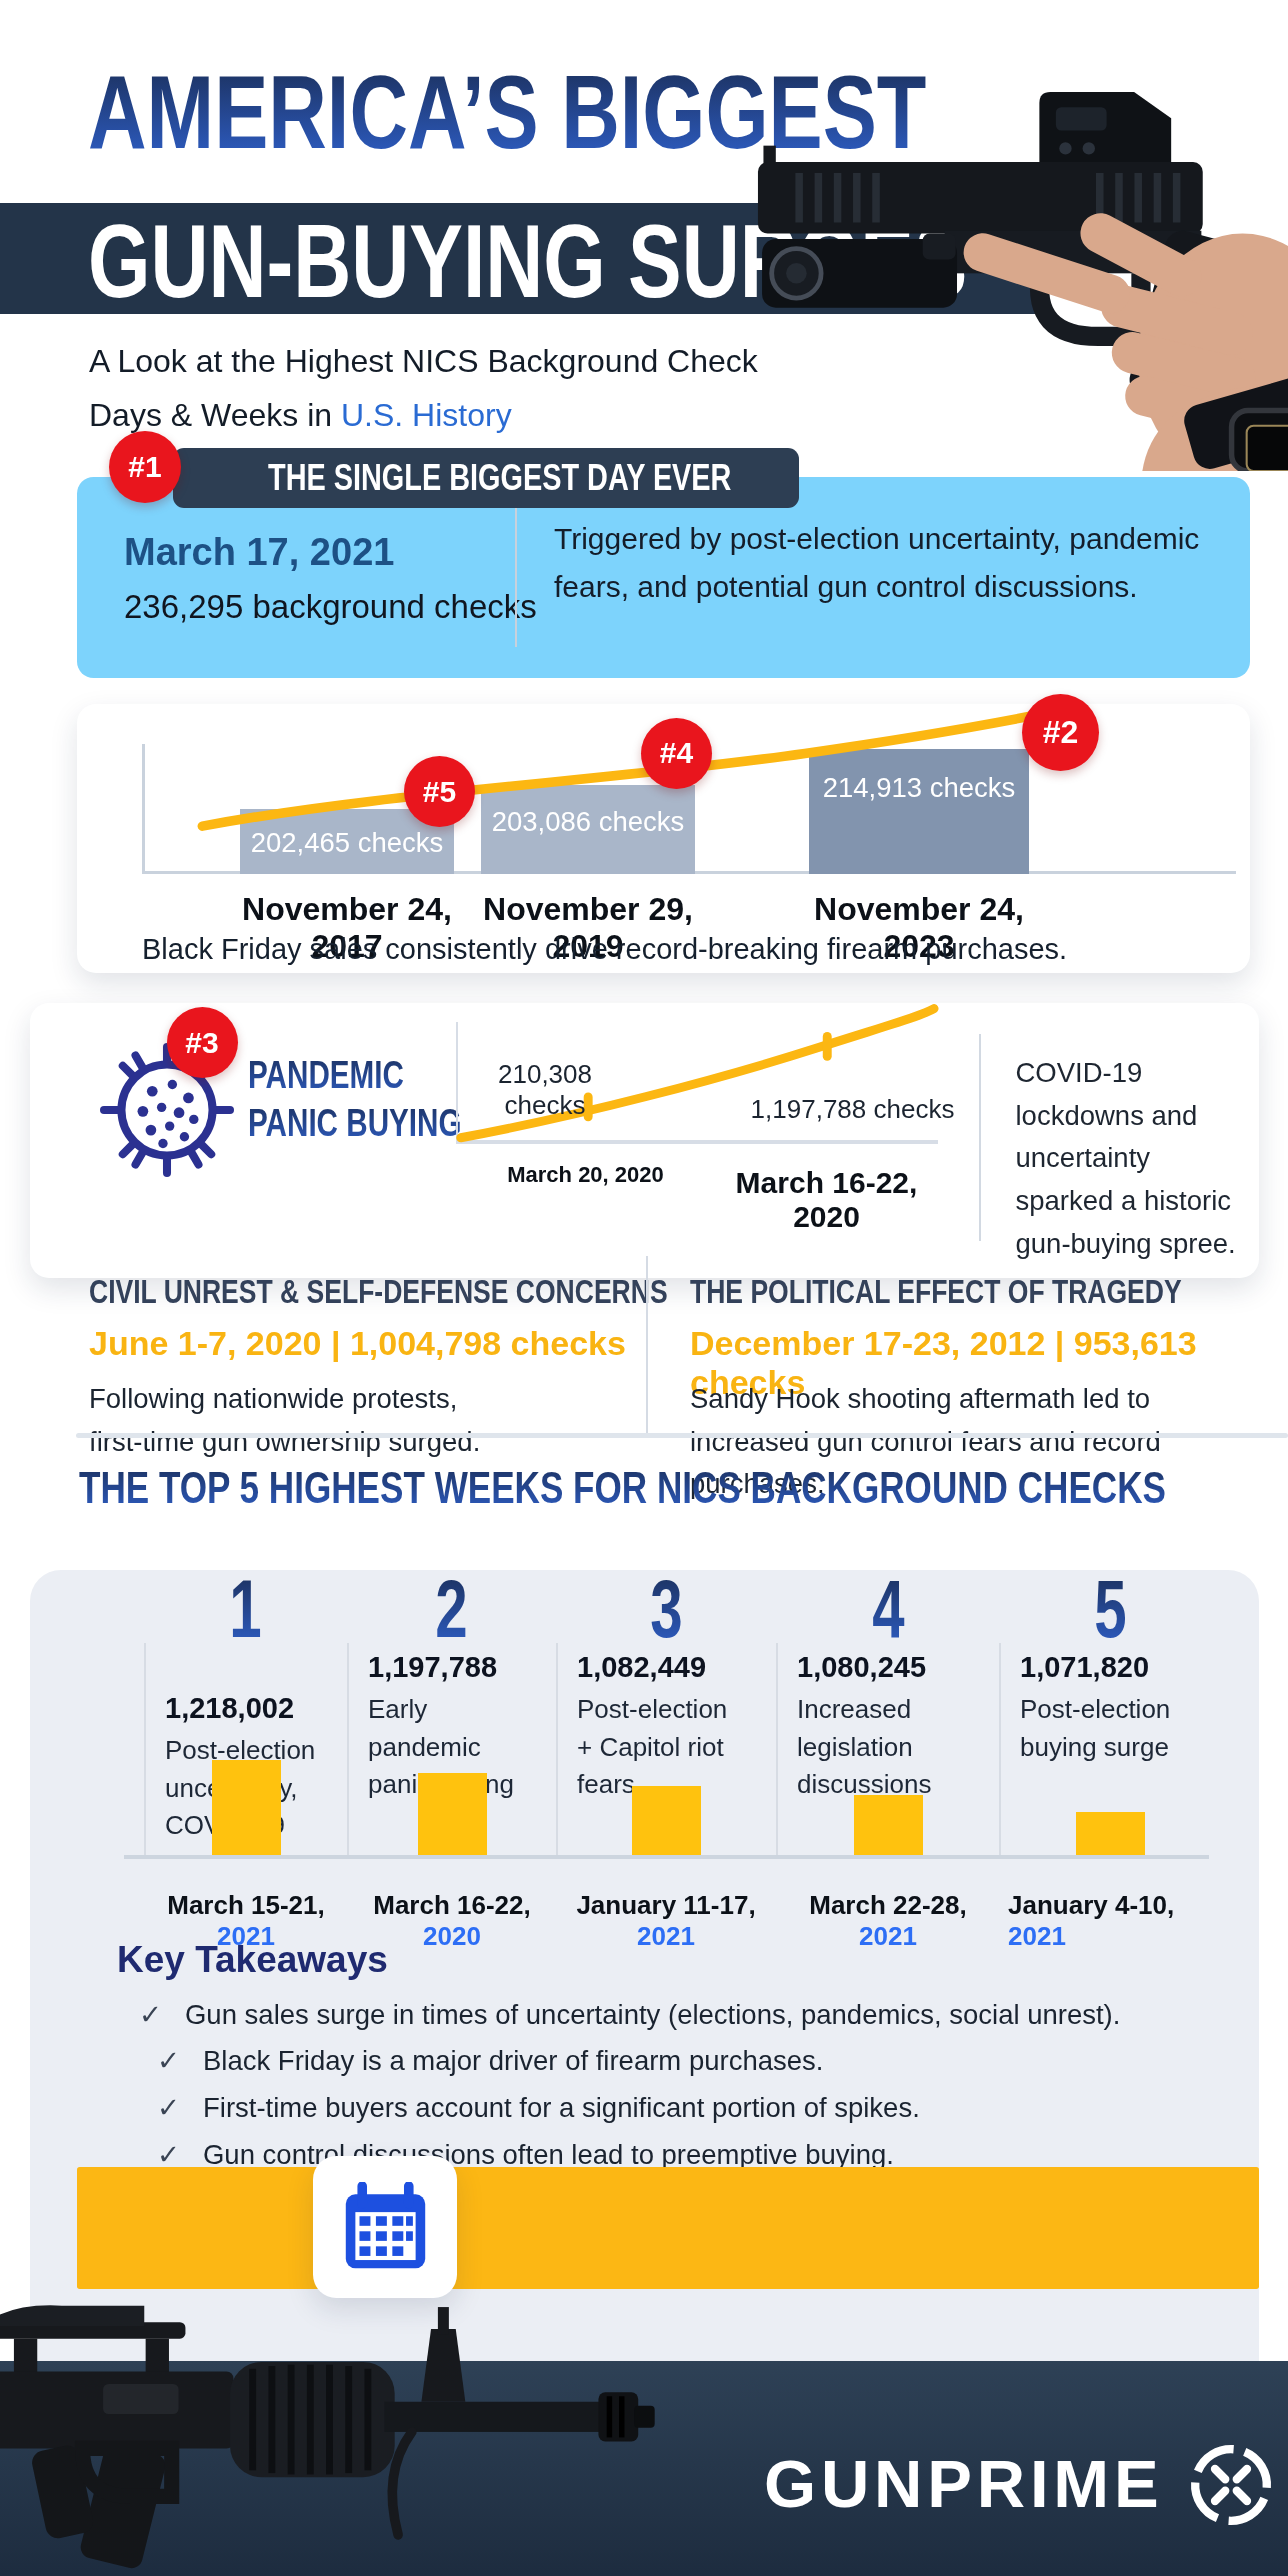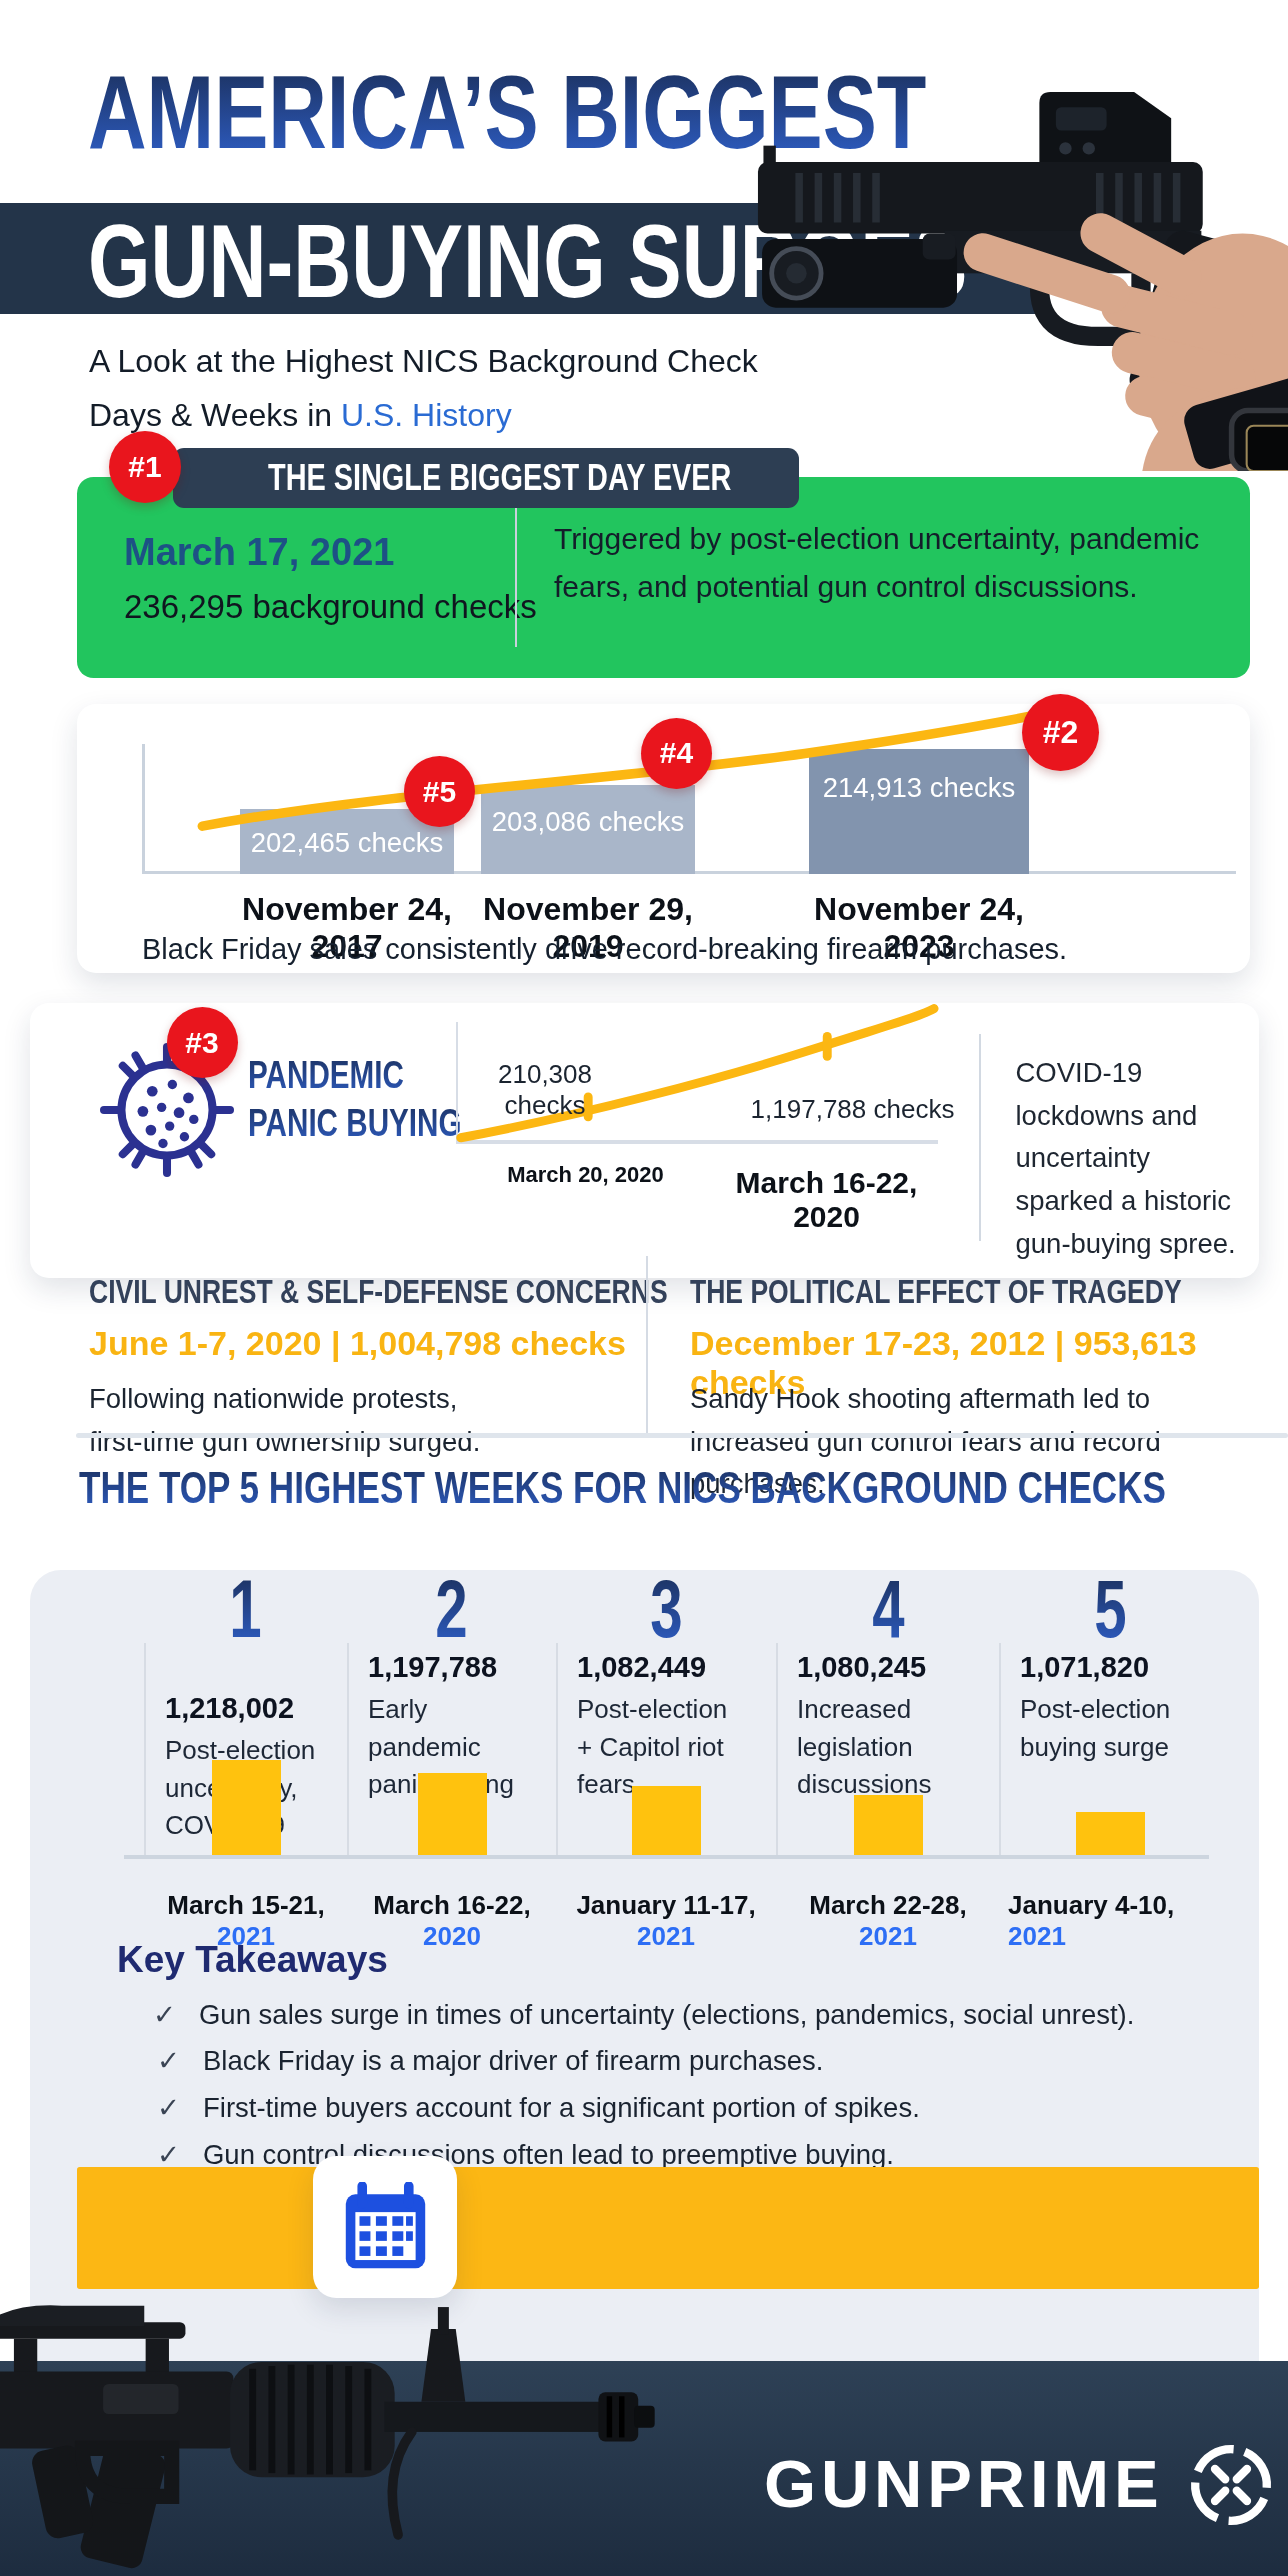--- a/index.html
+++ b/index.html
@@ -2,21 +2,21 @@
 <html style="font-size:11px"><head>
 <meta charset="utf-8">
 <style>
   html,body{margin:0;padding:0;background:#ffffff;}
   .page{position:relative;width:1288px;height:2576px;background:#ffffff;overflow:hidden;
         font-family:"Liberation Sans",sans-serif;color:#1a2230;}
   .abs{position:absolute;}
   .cond{display:inline-block;transform:scaleX(.78);transform-origin:left center;white-space:nowrap;font-weight:bold;}
   .grad{background:linear-gradient(180deg,#1b2f5a 0%,#2e5ec6 100%);-webkit-background-clip:text;background-clip:text;color:transparent;}
   .card{background:#ffffff;border-radius:19px;box-shadow:0 11px 27.5px rgba(20,40,70,.13);}
-  .graycard{background:#22c55e;border-radius:16.5px;text-decoration:underline;}
+  .graycard{background:#7dd3fc;border-radius:16.5px;text-decoration:underline;}
   .badge{border-radius:50%;background:#e9151d;color:#fff;font-weight:bold;display:flex;align-items:center;justify-content:center;
          box-shadow:0 4.1px 9.6px rgba(120,10,10,.25);z-index:6;}
   .vdiv{background:#c9d1dc;width:2.1px;}
   .barlabel{color:#fff;font-size:27.5px;text-align:center;width:100%;position:absolute;}
   .datebold{font-weight:bold;color:#0c1118;}
   .year{color:#2d6ef5;}
   .chk{color:#3a4454;}
   svg{display:block;}
 </style>
 </head>
@@ -247,21 +247,21 @@
   <div class="abs" style="left: 1076px; bottom: 721px; width: 69px; background: rgb(255, 194, 14); height: 43px;"></div>
   <div class="abs" style="left:124px;top:1855px;width:1085px;height:4.1px;background:#cdd5df;"></div>
 
   <div class="abs datebold" style="left:143px;top:1890px;width:206px;text-align:center;font-size:26px;"><span>March 15-21,</span> <span class="year">2021</span></div>
   <div class="abs datebold" style="left:349px;top:1890px;width:206px;text-align:center;font-size:26px;"><span>March 16-22,</span> <span class="year">2020</span></div>
   <div class="abs datebold" style="left:563px;top:1890px;width:206px;text-align:center;font-size:26px;"><span>January 11-17,</span> <span class="year">2021</span></div>
   <div class="abs datebold" style="left:785px;top:1890px;width:206px;text-align:center;font-size:26px;"><span>March 22-28,</span> <span class="year">2021</span></div>
   <div class="abs datebold" style="left:1008px;top:1890px;width:206px;text-align:left;font-size:26px;"><span>January 4-10,</span> <span class="year">2021</span></div>
 
   <div class="abs" style="left:117px;top:1939px;font-size:37px;font-weight:bold;color:#1f2a70;">Key Takeaways</div>
-  <div class="abs" style="left:153px;top:1998px;font-size:27.5px;color:#1a2330;"><span class="chk">✓</span>&nbsp;&nbsp;&nbsp;<span>Gun sales surge in times of uncertainty (elections, pandemics, social unrest).</span></div>
+  <div class="abs" style="left:139px;top:1998px;font-size:27.5px;color:#1a2330;"><span class="chk">✓</span>&nbsp;&nbsp;&nbsp;<span>Gun sales surge in times of uncertainty (elections, pandemics, social unrest).</span></div>
   <div class="abs" style="left:157px;top:2044px;font-size:27.5px;color:#1a2330;"><span class="chk">✓</span>&nbsp;&nbsp;&nbsp;<span>Black Friday is a major driver of firearm purchases.</span></div>
   <div class="abs" style="left:157px;top:2091px;font-size:27.5px;color:#1a2330;"><span class="chk">✓</span>&nbsp;&nbsp;&nbsp;<span>First-time buyers account for a significant portion of spikes.</span></div>
   <div class="abs" style="left:157px;top:2138px;font-size:27.5px;color:#1a2330;"><span class="chk">✓</span>&nbsp;&nbsp;&nbsp;<span>Gun control discussions often lead to preemptive buying.</span></div>
 
   <div class="abs" style="left:77px;top:2167px;width:1182px;height:122px;background:#fcb714;border-radius:2.7px;"></div>
   <div class="abs card" style="left:313px;top:2156px;width:144px;height:142px;border-radius:23.4px;z-index:4;">
     <svg style="margin:26px auto 0 30px;" width="85" height="89" viewBox="0 0 124 130">
       <rect x="4" y="18" width="116" height="108" rx="14" fill="#1d50e0"></rect>
       <path d="M28 6 v26 M96 6 v26" stroke="#1d50e0" stroke-width="14" stroke-linecap="round"></path>
       <rect x="18" y="44" width="88" height="70" fill="#fff"></rect>

